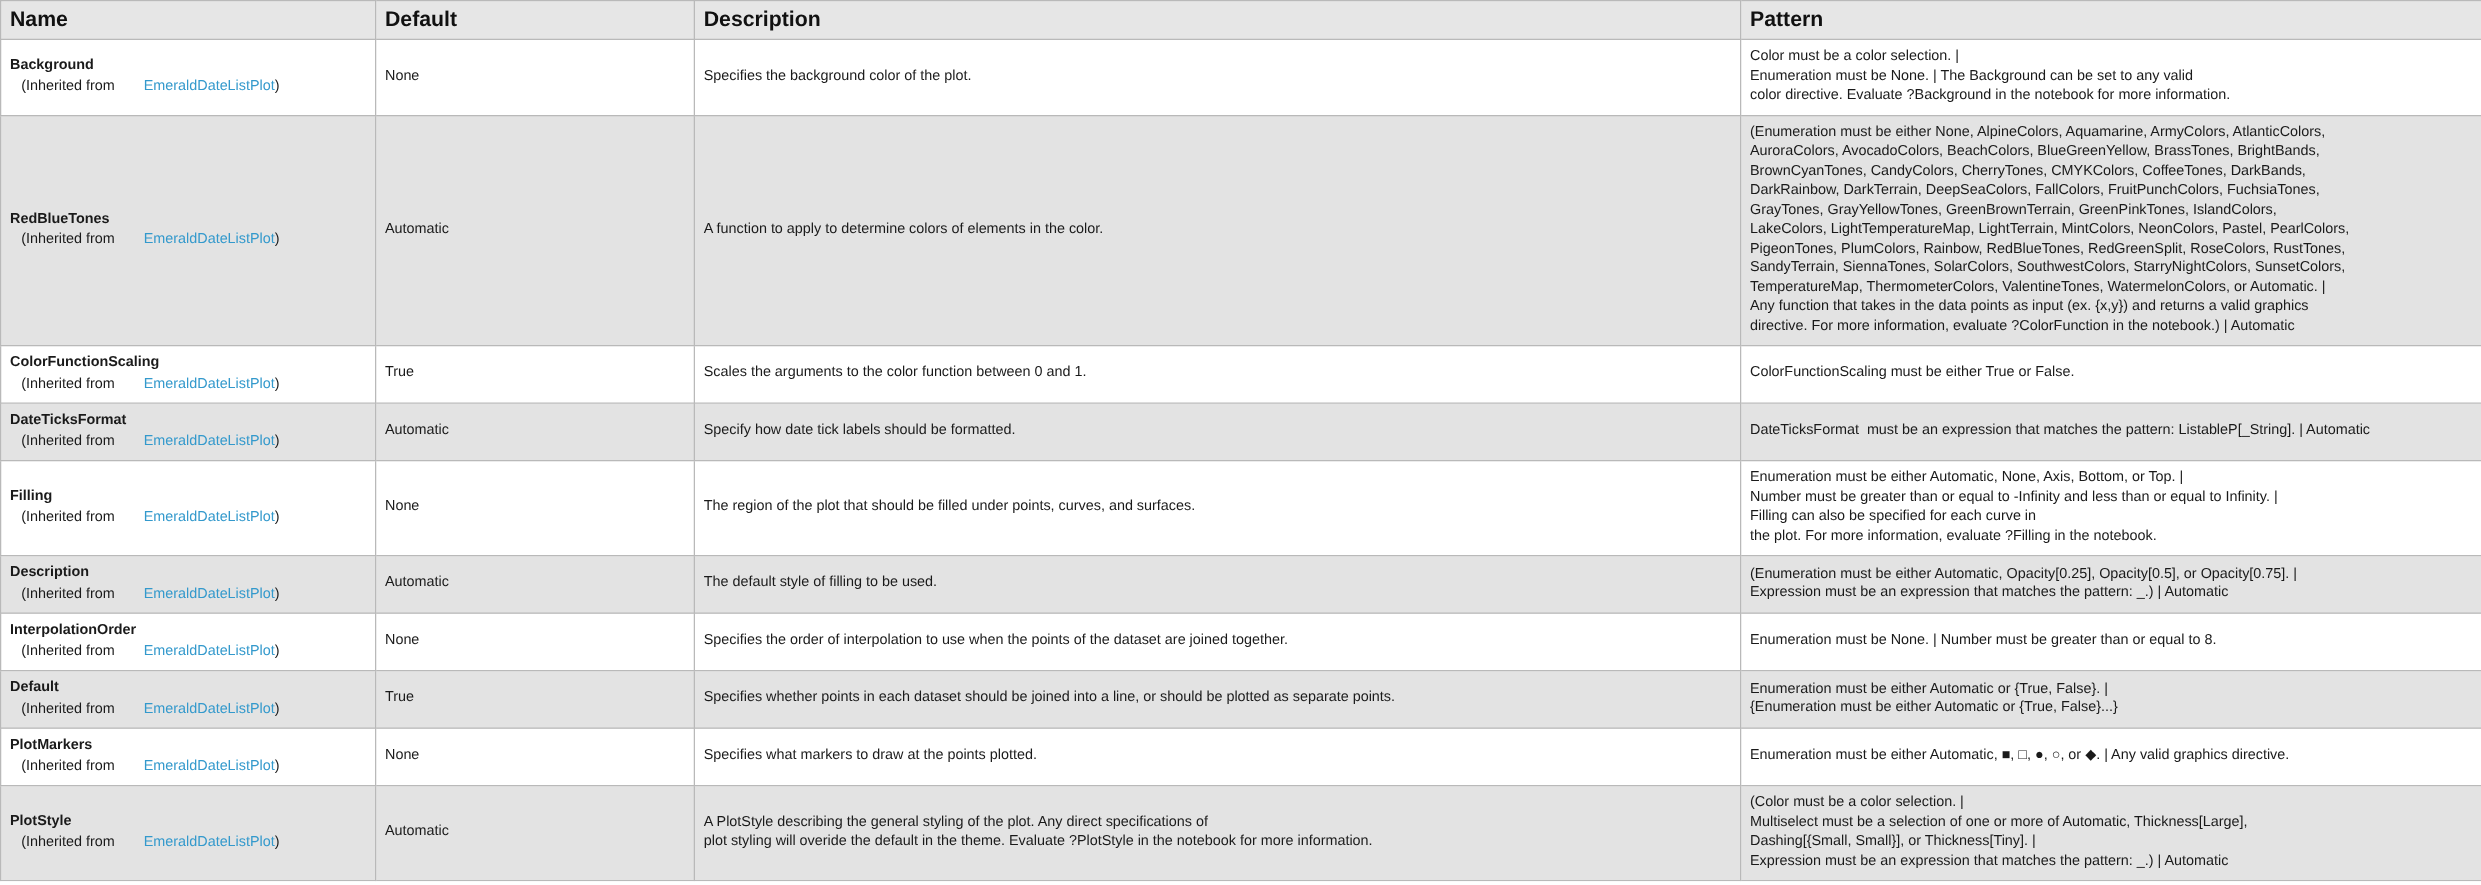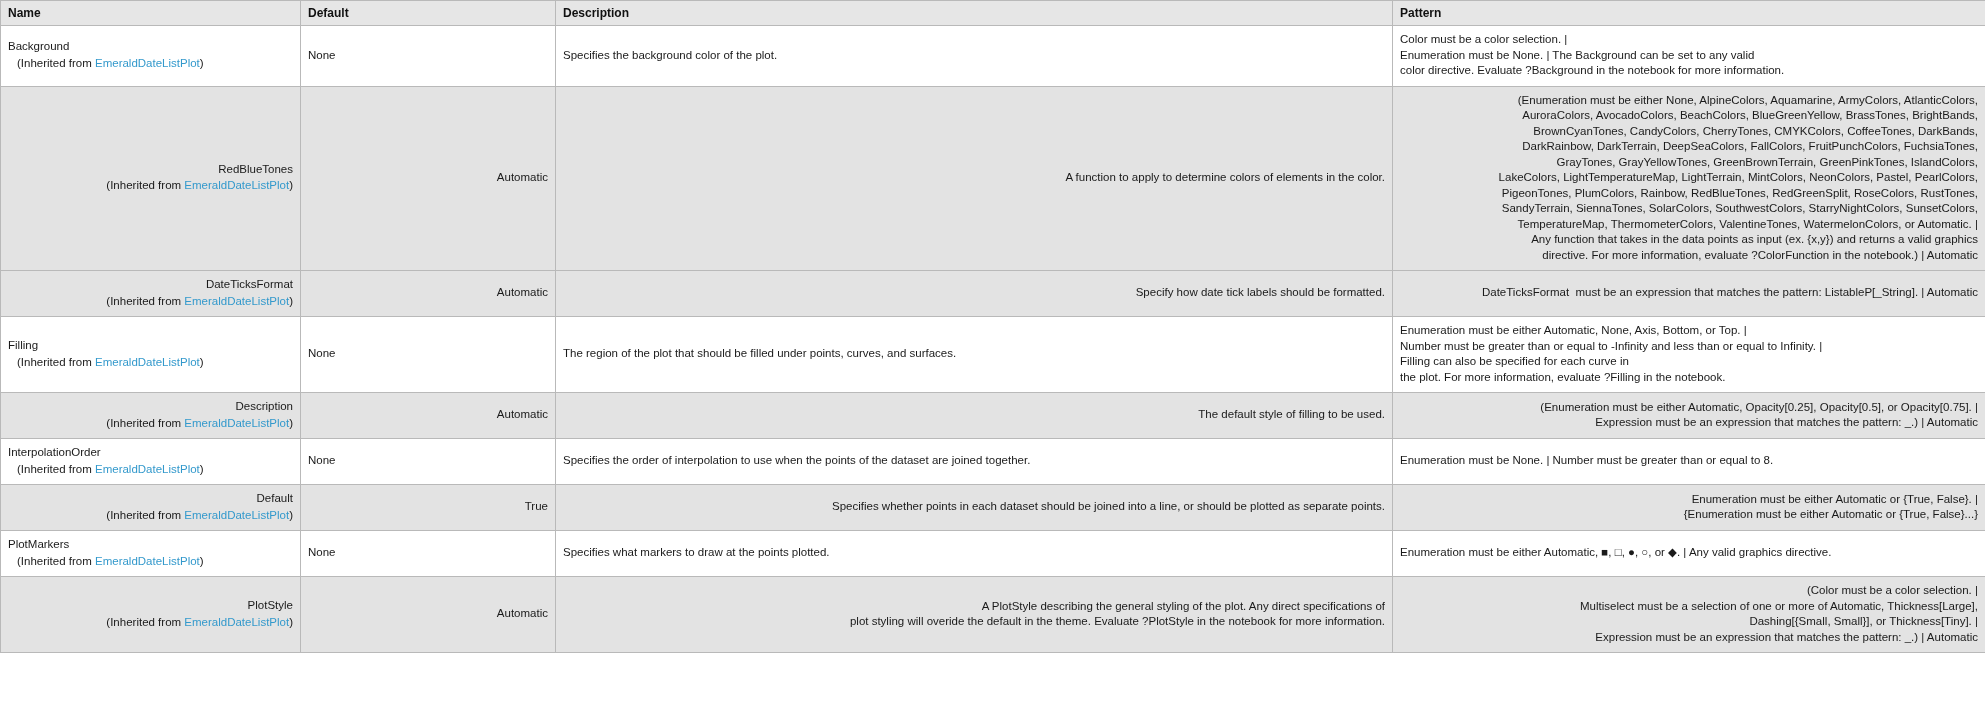--- a/index.html
+++ b/index.html
@@ -21,54 +21,55 @@
   .doc-table col.c-name    { width: 300px; }
   .doc-table col.c-default { width: 255px; }
   .doc-table col.c-desc    { width: 837px; }
   .doc-table col.c-pattern { width: 593px; }
 
   .doc-table th {
     background: #e6e6e6;
     border: 1px solid #b9b9b9;
     text-align: left;
     font-weight: bold;
-    font-size: 12px;
+    font-size: 17px;
     padding: 5px 6px 5px 7px;
     color: #111;
     vertical-align: middle;
     height: 13px;
   }
   .doc-table td {
     border: 1px solid #b9b9b9;
     padding: 6px 7px 7px 7px;
     vertical-align: middle;
     font-size: 11.5px;
     line-height: 15.5px;
     color: #1a1a1a;
   }
   tr.row-alt td {
     background: #e3e3e3;
-    text-align: right;
   }
   tr.row-plain td {
     background: #ffffff;
   }
   .opt-name {
     display: block;
     margin-bottom: 1px;
+    font-weight: bold;
   }
   .inherit-line {
     display: block;
     padding-left: 9px;
     white-space: nowrap;
   }
   .link {
     color: #3399cc;
     text-decoration: none;
     cursor: pointer;
+    margin-left: 20px;
   }
   .cell-pattern {
     line-height: 15.6px;
     margin-left: 46px;
   }
   .cell-desc {
     line-height: 15.6px;
   }
   .nowrap-block { white-space: pre-wrap; }
 </style>
@@ -114,20 +115,29 @@
 BrownCyanTones, CandyColors, CherryTones, CMYKColors, CoffeeTones, DarkBands,
 DarkRainbow, DarkTerrain, DeepSeaColors, FallColors, FruitPunchColors, FuchsiaTones,
 GrayTones, GrayYellowTones, GreenBrownTerrain, GreenPinkTones, IslandColors,
 LakeColors, LightTemperatureMap, LightTerrain, MintColors, NeonColors, Pastel, PearlColors,
 PigeonTones, PlumColors, Rainbow, RedBlueTones, RedGreenSplit, RoseColors, RustTones,
 SandyTerrain, SiennaTones, SolarColors, SouthwestColors, StarryNightColors, SunsetColors,
 TemperatureMap, ThermometerColors, ValentineTones, WatermelonColors, or Automatic. |
 Any function that takes in the data points as input (ex. {x,y}) and returns a valid graphics
 directive. For more information, evaluate ?ColorFunction in the notebook.) | Automatic</td>
       </tr>
+      <tr class="row-plain">
+        <td>
+          <span class="opt-name">ColorFunctionScaling</span>
+          <span class="inherit-line">(Inherited from <a class="link">EmeraldDateListPlot</a>)</span>
+        </td>
+        <td>True</td>
+        <td class="cell-desc nowrap-block">Scales the arguments to the color function between 0 and 1.</td>
+        <td class="cell-pattern nowrap-block">ColorFunctionScaling must be either True or False.</td>
+      </tr>
       <tr class="row-alt">
         <td>
           <span class="opt-name">DateTicksFormat</span>
           <span class="inherit-line">(Inherited from <a class="link">EmeraldDateListPlot</a>)</span>
         </td>
         <td>Automatic</td>
         <td class="cell-desc nowrap-block">Specify how date tick labels should be formatted.</td>
         <td class="cell-pattern nowrap-block">DateTicksFormat  must be an expression that matches the pattern: ListableP[_String]. | Automatic</td>
       </tr>
       <tr class="row-plain">

